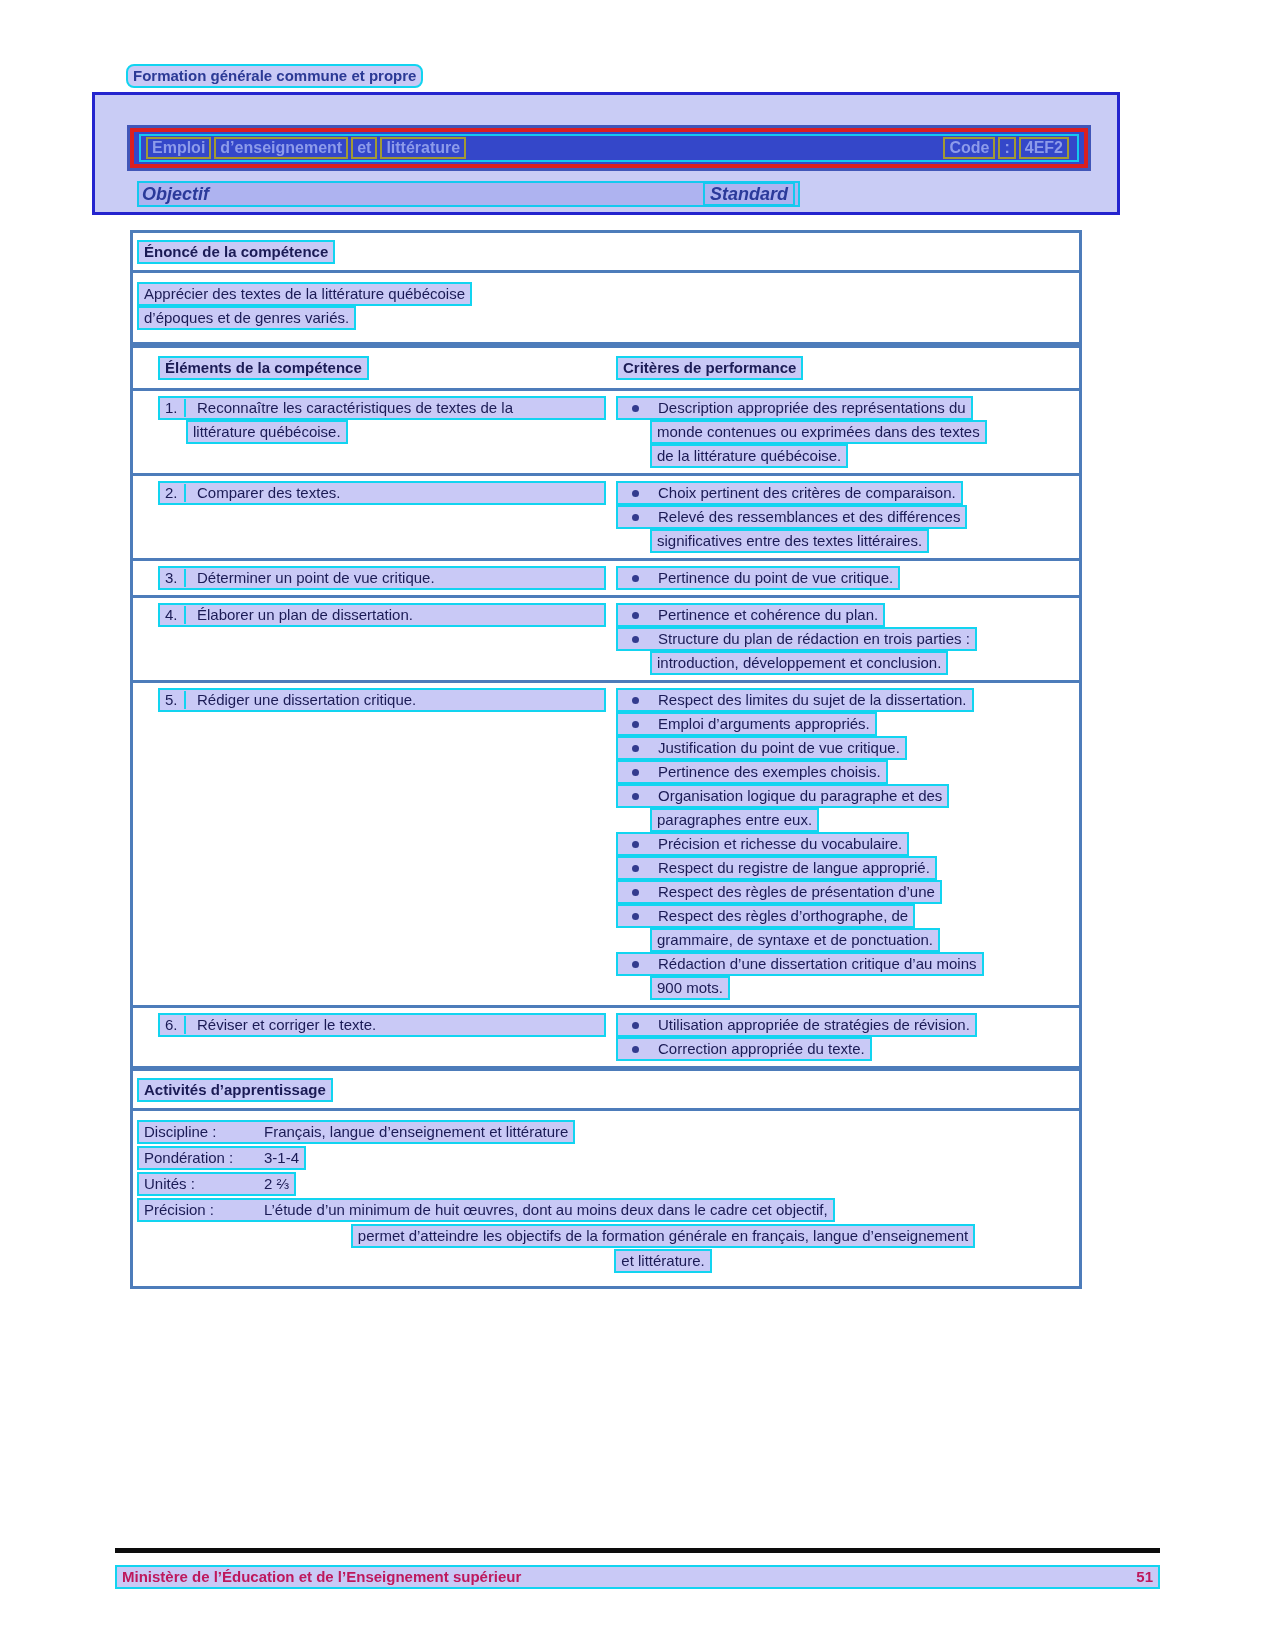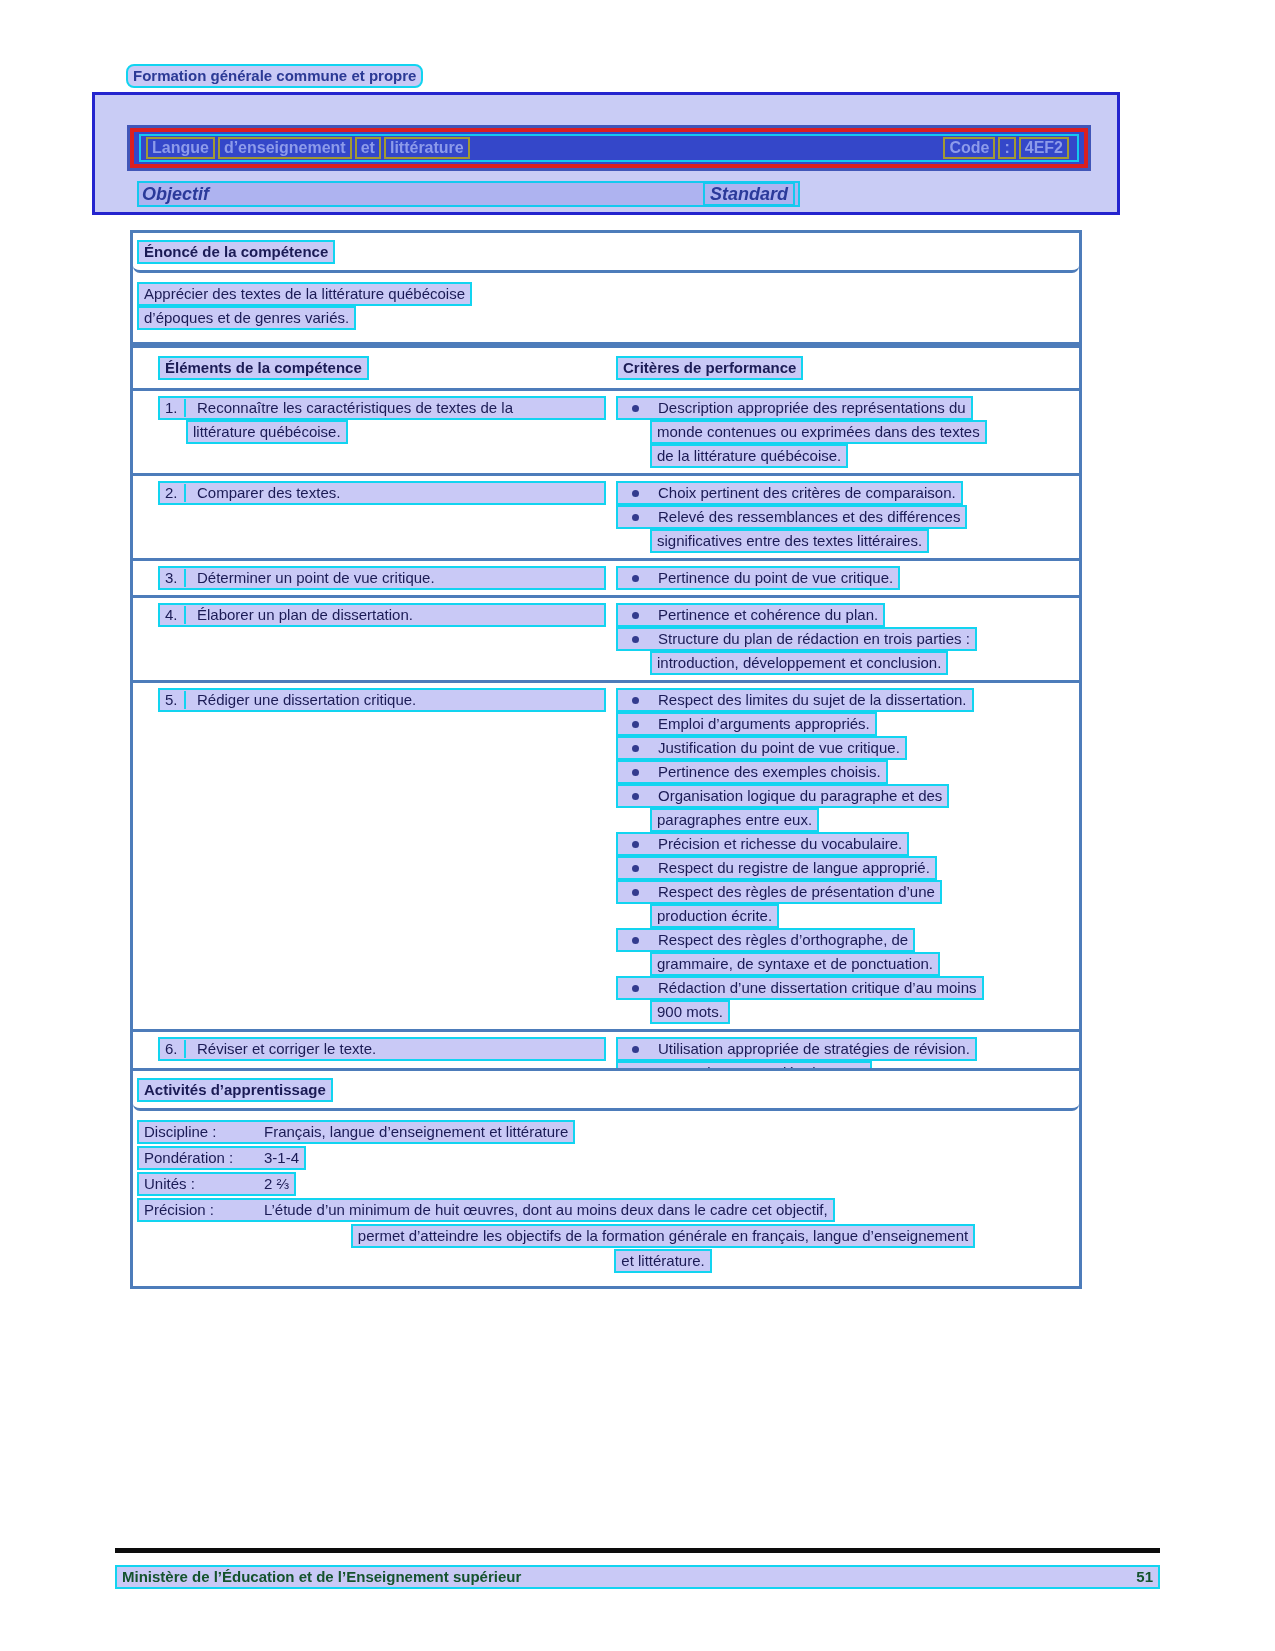--- a/index.html
+++ b/index.html
@@ -39,21 +39,21 @@
     font-weight:bold;font-style:italic;font-size:18px;color:#2b3a9a;
     padding:0 3px;box-sizing:border-box;gap:26px;
   }
   .std-box{margin-left:auto;border:2px solid #14c9ef;padding:0 5px;line-height:20px;}
 
   
   .sect{
     position:absolute;left:130px;width:952px;box-sizing:border-box;
     border:3px solid #4d7cba;background:#fff;
   }
-  .sect-head{border-bottom:3px solid #4d7cba;padding:7px 4px 6px 4px;border-radius:7px;}
+  .sect-head{border-bottom:3px solid #4d7cba;padding:7px 4px 6px 4px;}
   .sect-body{padding:9px 4px 12px 4px;}
   .bline{margin-bottom:0px;}
 
   #sect-enonce{top:230px;min-height:101px;}
   #tbl{top:345px;}
   #act{top:1068px;min-height:200px;}
 
   
   .trow{display:grid;grid-template-columns:479px 1fr;padding:5px 6px 5px 4px;border-top:3px solid #4d7cba;}
   .trow.thead{border-top:none;padding:8px 6px 8px 4px;}
@@ -68,35 +68,35 @@
   .iline.cont{margin-left:34px;}
 
   
   .arow{margin-bottom:2px;}
   .alabel{display:inline-block;width:120px;}
   .arow.acont{margin-left:114px;margin-bottom:1px;text-align:center;}
 
   
   .footer{position:absolute;left:115px;top:1548px;width:1045px;}
   .footer-rule{height:5px;background:#0c0c0c;margin-bottom:1px;}
-  .footer-band{display:flex;justify-content:space-between;width:100%;font-weight:bold;color:#14532d;margin-top:12px;}
+  .footer-band{display:flex;justify-content:space-between;width:100%;font-weight:bold;color:#be185d;margin-top:12px;}
 </style>
 </head>
 <body>
 
 <div>
 
   <div class="toplabel hl">Formation générale commune et propre</div>
 
   <div class="panel">
     <div class="tb-frame">
       <div class="tb-red">
         <div class="tb">
           <div class="tb-line">
-            <span class="tbw">Langue</span>
+            <span class="tbw">Emploi</span>
             <span class="tbw">d’enseignement</span>
             <span class="tbw">et</span>
             <span class="tbw">littérature</span>
             <span class="tb-code">
               <span class="tbw">Code</span>
               <span class="tbw">:</span>
               <span class="tbw">4EF2</span>
             </span>
           </div>
         </div>
@@ -227,21 +227,20 @@
               <span>Précision et richesse du vocabulaire.</span>
             </span></div>
         <div class="iline"><span class="hl first">
               <span class="bullet"></span>
               <span>Respect du registre de langue approprié.</span>
             </span></div>
         <div class="iline"><span class="hl first">
               <span class="bullet"></span>
               <span>Respect des règles de présentation d’une</span>
             </span></div>
-        <div class="iline cont"><span class="hl">production écrite.</span></div>
         <div class="iline"><span class="hl first">
               <span class="bullet"></span>
               <span>Respect des règles d’orthographe, de</span>
             </span></div>
         <div class="iline cont"><span class="hl">grammaire, de syntaxe et de ponctuation.</span></div>
         <div class="iline"><span class="hl first">
               <span class="bullet"></span>
               <span>Rédaction d’une dissertation critique d’au moins</span>
             </span></div>
         <div class="iline cont"><span class="hl">900 mots.</span></div>

